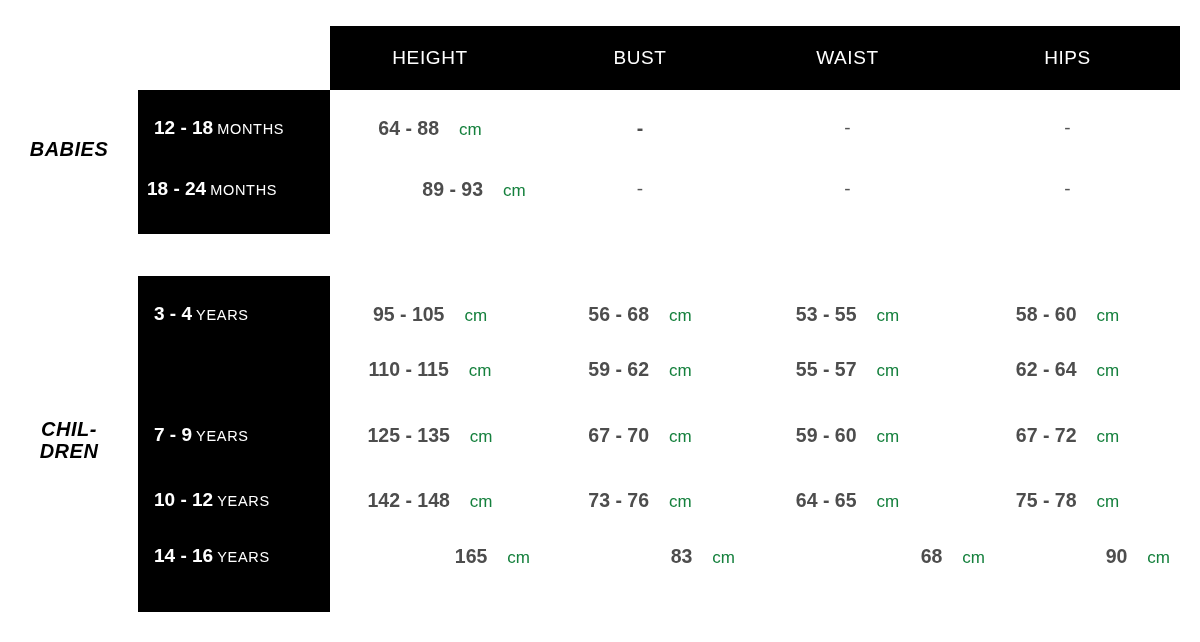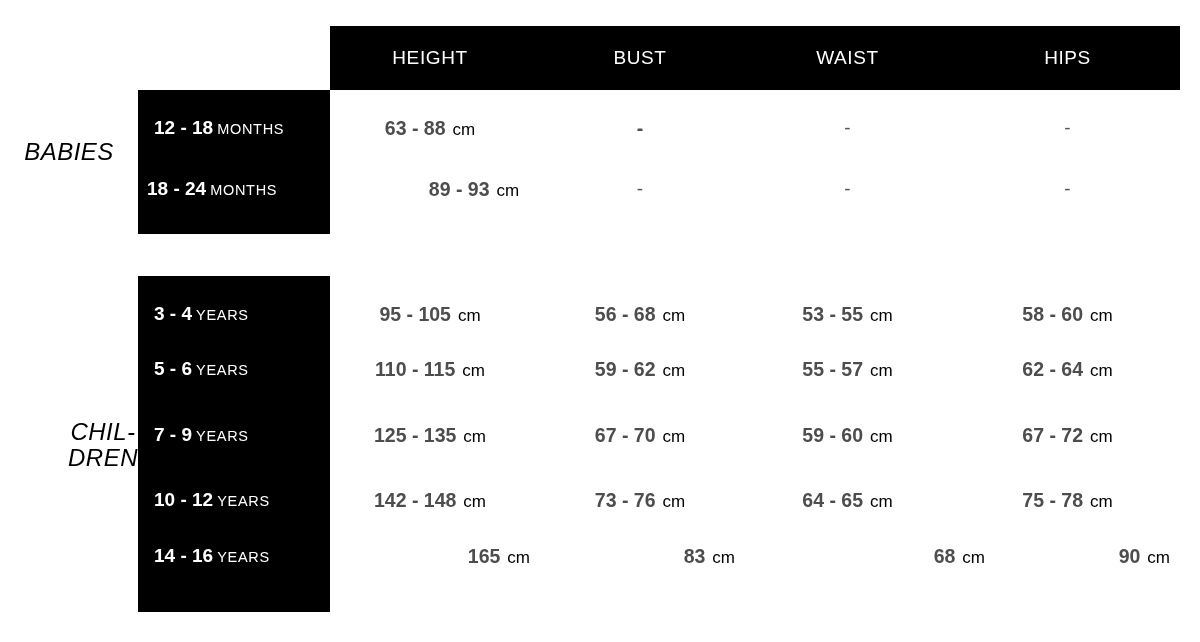--- a/index.html
+++ b/index.html
@@ -54,29 +54,29 @@
   }
   .babies-block { top: 90px; height: 144px; }
   .children-block { top: 276px; height: 336px; }
 
   
   .group-name {
     position: absolute;
     left: 0;
     width: 138px;
     text-align: center;
-    font-weight: normal;
+    font-weight: bold;
     font-style: italic;
-    font-size: 24px;
+    font-size: 20px;
     color: #000000;
     letter-spacing: 0.5px;
     line-height: 1.08;
   }
   .group-babies { top: 139px; }
-  .group-children { top: 419px; padding-left: 34px; }
+  .group-children { top: 419px; }
 
   
   .size-row {
     position: absolute;
     left: 138px;
     width: 192px;
     height: 56px;
     line-height: 56px;
     color: #ffffff;
     white-space: nowrap;
@@ -104,22 +104,22 @@
     text-align: center;
     font-size: 18px;
   }
   .val-cell .v {
     font-weight: bold;
     font-size: 19.5px;
     color: #4d4d4d;
   }
   .val-cell .u {
     font-size: 17px;
-    color: #000000;
-    margin-left: 7px;
+    color: #15803d;
+    margin-left: 20px;
     font-weight: normal;
   }
   .val-cell.dash {
     color: #555555;
     font-size: 19px;
   }
   
   .val-cell.align-right {
     text-align: center;
   }
@@ -136,21 +136,21 @@
   <div class="header-cell" style="left:750px; width:195px;">WAIST</div>
   <div class="header-cell" style="left:965px; width:205px;">HIPS</div>
 
   <div class="label-block babies-block"></div>
   <div class="group-name group-babies">BABIES</div>
 
   <div class="size-row" style="top:100px;">
     <span class="num">12 - 18</span><span class="unit">MONTHS</span>
   </div>
   <div class="val-cell" style="left:330px; width:200px; top:100px;">
-    <span class="v">63 - 88</span><span class="u">cm</span>
+    <span class="v">64 - 88</span><span class="u">cm</span>
   </div>
   <div class="val-cell dash" style="left:545px; width:190px; top:100px;">
     <span class="v" style="font-weight:bold;">-</span>
   </div>
   <div class="val-cell dash" style="left:750px; width:195px; top:100px;">
     <span>-</span>
   </div>
   <div class="val-cell dash" style="left:965px; width:205px; top:100px;">
     <span>-</span>
   </div>
@@ -186,23 +186,20 @@
   <div class="val-cell" style="left:545px; width:190px; top:286px;">
     <span class="v">56 - 68</span><span class="u">cm</span>
   </div>
   <div class="val-cell" style="left:750px; width:195px; top:286px;">
     <span class="v">53 - 55</span><span class="u">cm</span>
   </div>
   <div class="val-cell" style="left:965px; width:205px; top:286px;">
     <span class="v">58 - 60</span><span class="u">cm</span>
   </div>
 
-  <div class="size-row" style="top:341px;">
-    <span class="num">5 - 6</span><span class="unit">YEARS</span>
-  </div>
   <div class="val-cell" style="left:330px; width:200px; top:341px;">
     <span class="v">110 - 115</span><span class="u">cm</span>
   </div>
   <div class="val-cell" style="left:545px; width:190px; top:341px;">
     <span class="v">59 - 62</span><span class="u">cm</span>
   </div>
   <div class="val-cell" style="left:750px; width:195px; top:341px;">
     <span class="v">55 - 57</span><span class="u">cm</span>
   </div>
   <div class="val-cell" style="left:965px; width:205px; top:341px;">

